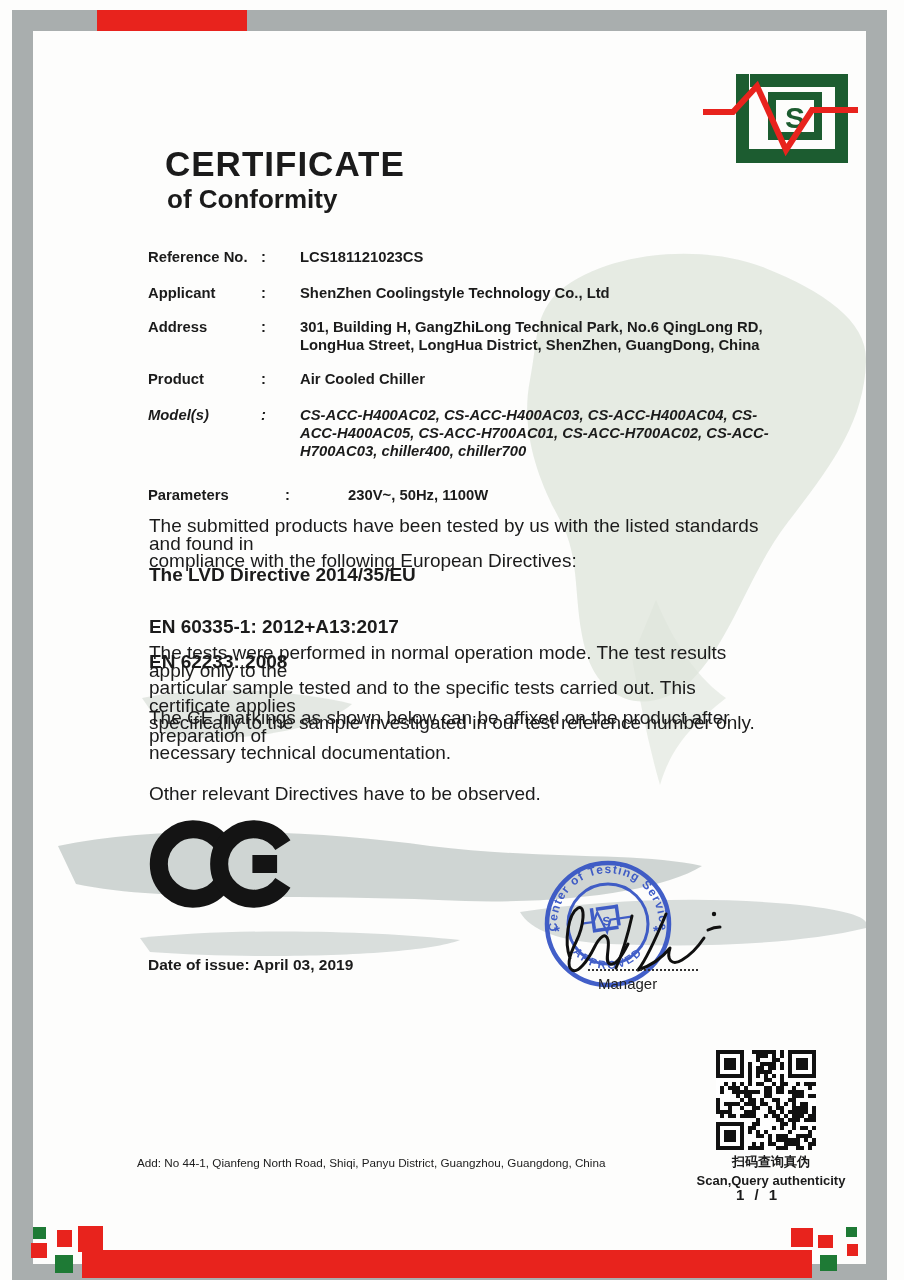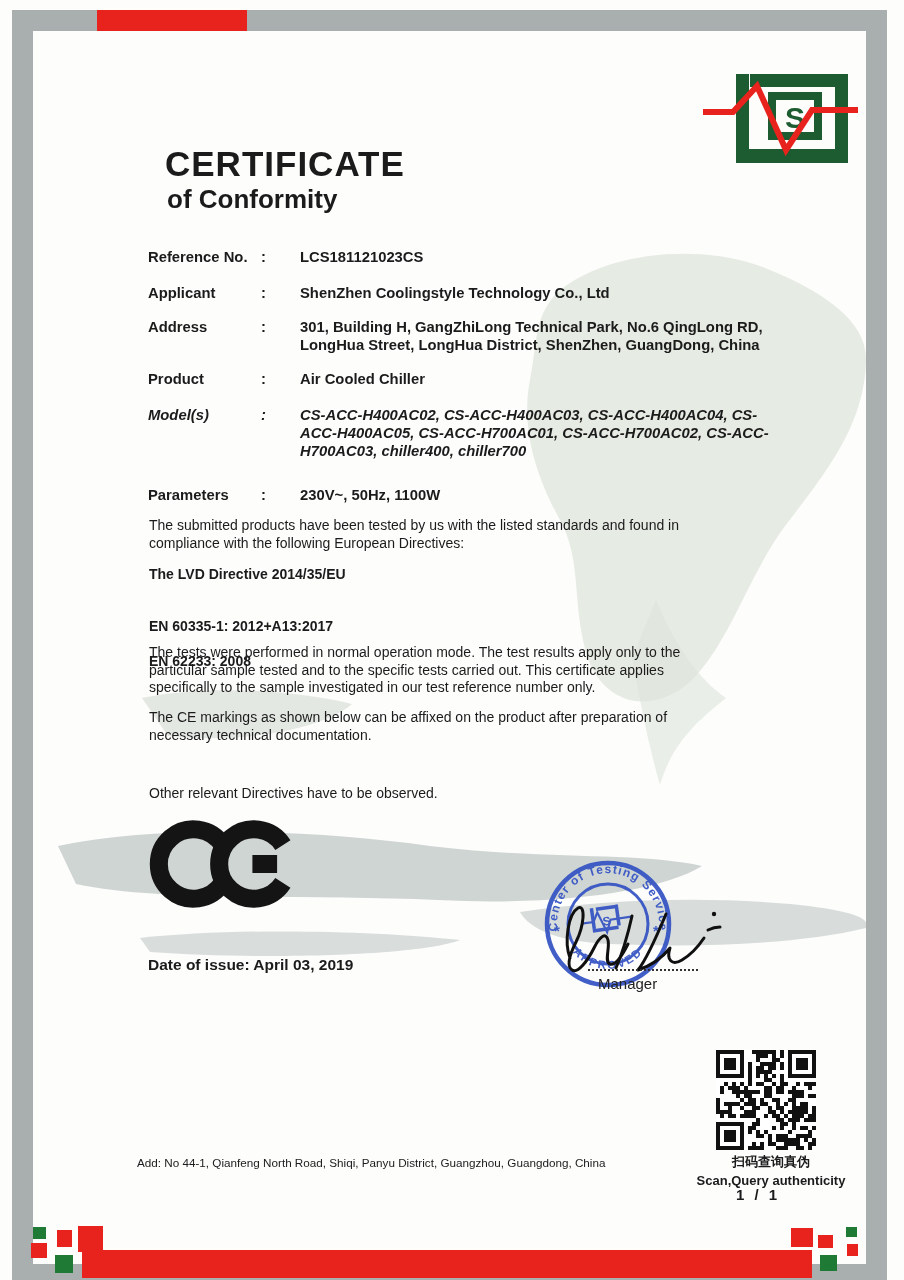--- a/index.html
+++ b/index.html
@@ -28,21 +28,21 @@
   .sq.green{background:#1e7a35;}
   
   #title{left:165px;top:144px;font-size:35px;font-weight:bold;letter-spacing:1px;}
   #subtitle{left:167px;top:184px;font-size:26px;font-weight:bold;}
   
   .row{position:absolute;left:148px;display:flex;font-weight:bold;font-size:14.8px;line-height:18px;}
   .row .lbl{width:113px;}
   .row .cln{width:39px;}
   .row .val{width:495px;white-space:pre-line;}
   
-  .para{position:absolute;left:149px;width:615px;font-size:14px;line-height:17.6px;white-space:pre-line;}
+  .para{position:absolute;left:149px;width:615px;font-size:19px;line-height:17.6px;white-space:pre-line;}
   .bold{font-weight:bold;}
   #dateIssue{left:148px;top:956px;font-size:15.5px;font-weight:bold;}
   
   #managerTitle{left:598px;top:975px;font-size:15px;color:#222;}
   #sigDots{left:588px;top:969px;width:110px;border-top:2px dotted #333;height:0;}
   
   #qrBox{left:716px;top:1050px;width:100px;height:100px;}
   #qrCaptions{left:676px;top:1153px;width:190px;text-align:center;font-weight:bold;}
   #qrCaptions .cn{font-size:13px;}
   #qrCaptions .en{font-size:13px;margin-top:2px;}
@@ -118,21 +118,21 @@
     <span class="cln">:</span>
     <span class="val">Air Cooled Chiller</span>
   </div>
   <div class="row" style="top:406px;font-style:italic;">
     <span class="lbl">Model(s)</span>
     <span class="cln">:</span>
     <span class="val">CS-ACC-H400AC02, CS-ACC-H400AC03, CS-ACC-H400AC04, CS-
 ACC-H400AC05, CS-ACC-H700AC01, CS-ACC-H700AC02, CS-ACC-
 H700AC03, chiller400, chiller700</span>
   </div>
-  <div class="row" style="top:486px;">
+  <div class="row" style="top:486px;gap:24px;">
     <span class="lbl">Parameters</span>
     <span class="cln">:</span>
     <span class="val">230V~, 50Hz, 1100W</span>
   </div>
 
   <div class="para" style="top:517px;">The submitted products have been tested by us with the listed standards and found in
 compliance with the following European Directives:</div>
   <div class="para bold" style="top:566px;">The LVD Directive 2014/35/EU</div>
   <div class="para bold" style="top:600px;">
     <div>EN 60335-1: 2012+A13:2017</div>

